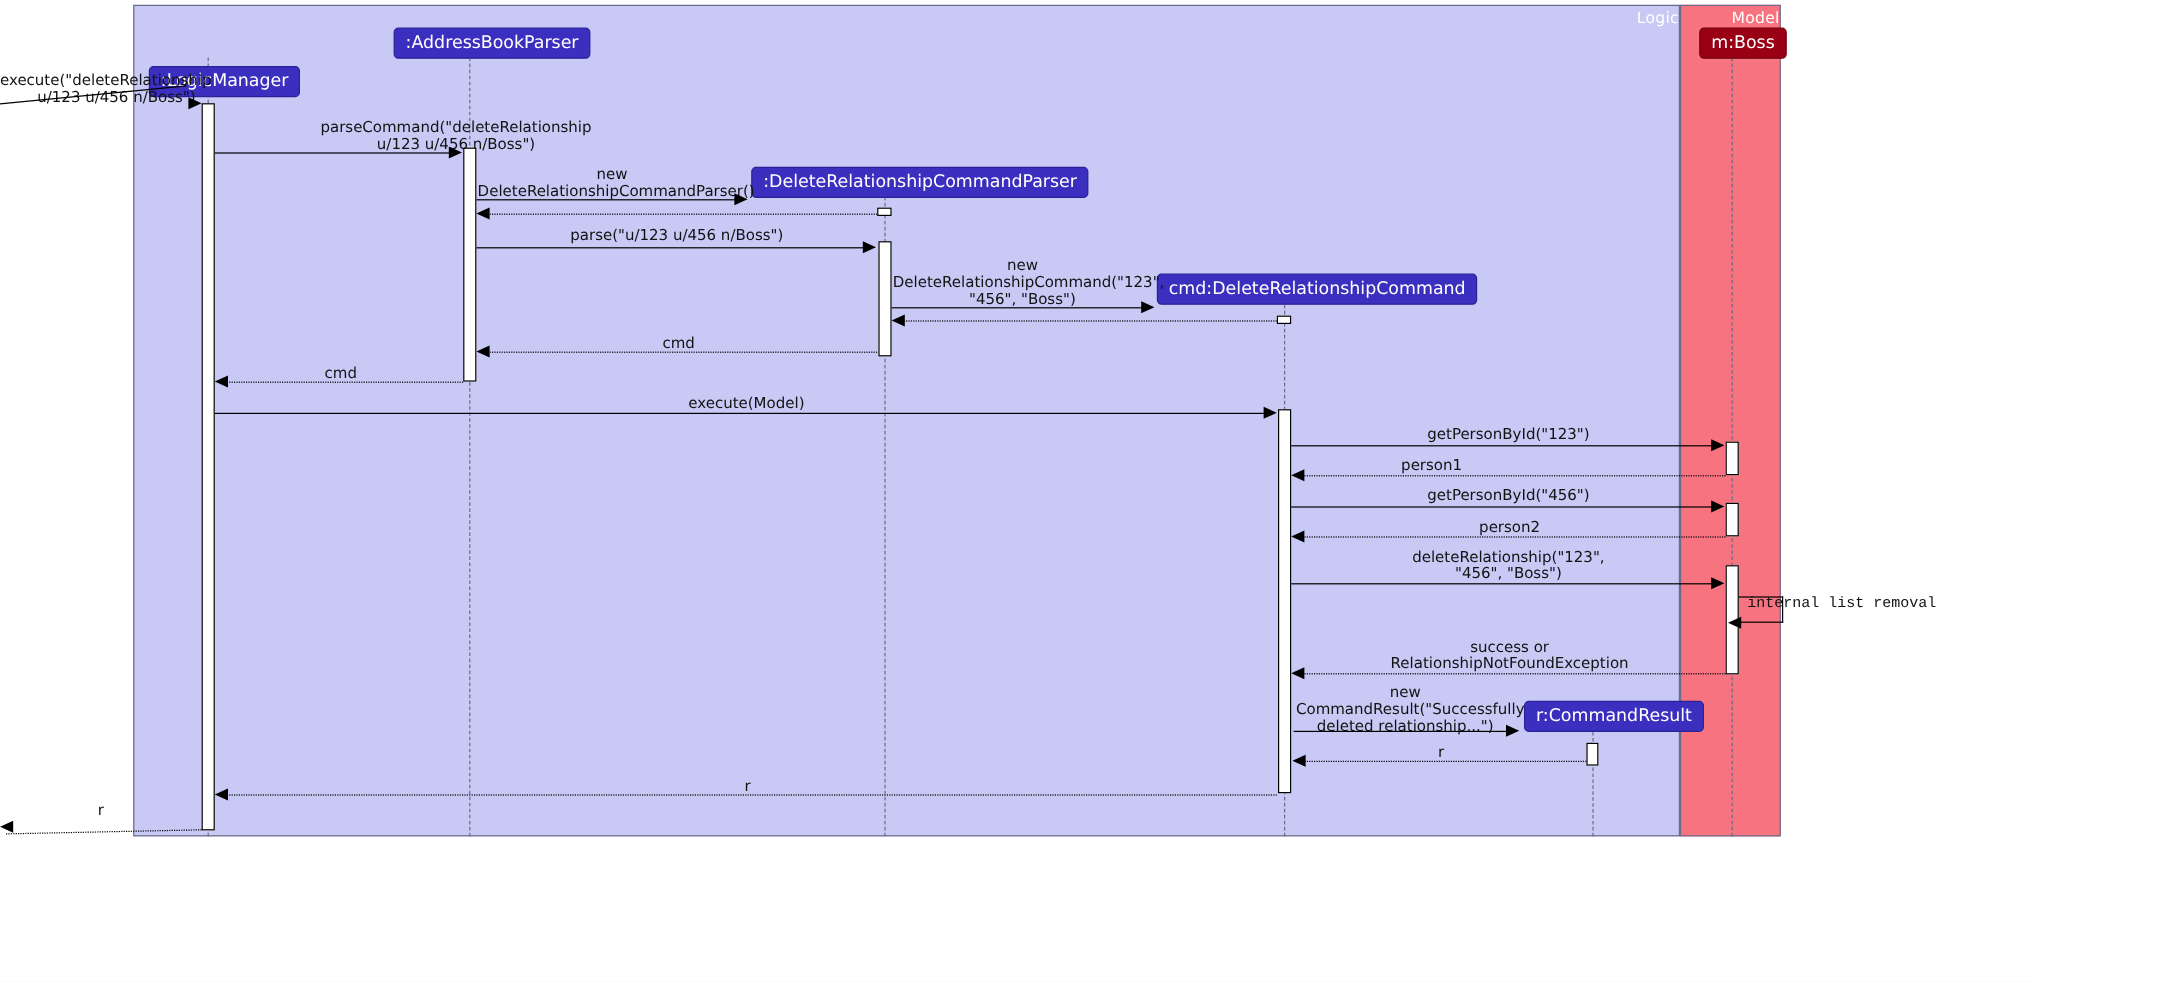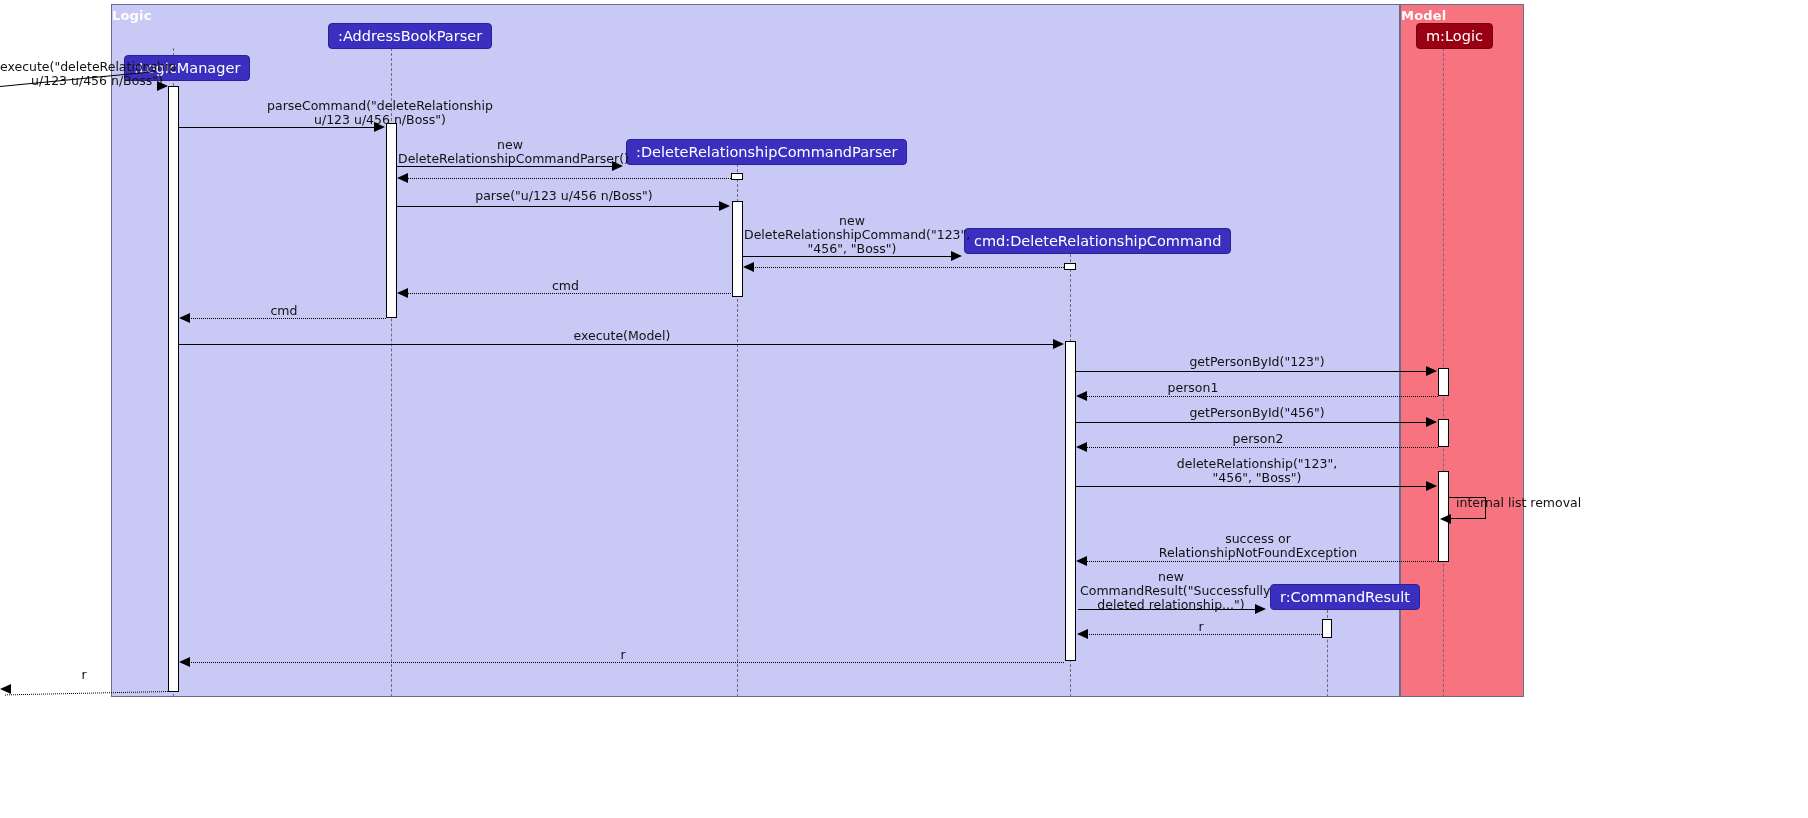--- a/index.html
+++ b/index.html
@@ -1,22 +1,22 @@
 <!DOCTYPE html>
 <html><head>
 <meta charset="utf-8">
 <style>
   html,body{margin:0;padding:0;background:#ffffff;}
   body{font-family:"DejaVu Sans","Liberation Sans",sans-serif;}
   #canvas{position:relative;width:1808px;height:818px;background:#ffffff;overflow:hidden;}
 
   
   .group{position:absolute;box-sizing:border-box;border:1px solid #6b6b8a;}
-  .group-title{position:absolute;top:3px;left:0;width:100%;text-align:left;
-               font-size:13px;font-weight:bold;color:#ffffff;letter-spacing:.2px;}
+  .group-title{position:absolute;top:3px;left:0;width:100%;text-align:right;
+               font-size:13px;font-weight:normal;color:#ffffff;letter-spacing:.2px;}
   .group-logic{background:#c8c9f5;}
   .group-model{background:#f7737f;}
 
   
   .lifeline{position:absolute;width:0;border-left:1px dashed #6b6b80;}
 
   
   .plabel{position:absolute;box-sizing:border-box;border-radius:4px;
           display:flex;align-items:center;justify-content:center;
           color:#ffffff;font-size:14.5px;white-space:nowrap;
@@ -48,21 +48,21 @@
   .selfcall{position:absolute;box-sizing:border-box;border:1.4px solid #000000;border-left:none;}
 </style>
 </head>
 <body>
 
 <div id="canvas">
 
   <div class="group group-logic" style="left:111px;top:4px;width:1289px;height:693px;">
     <div class="group-title">Logic</div>
   </div>
-  <div class="group group-model" style="left:1400px;top:4px;width:124px;height:693px;">
+  <div class="group group-model" style="left:1400px;top:4px;width:84px;height:693px;">
     <div class="group-title">Model</div>
   </div>
 
   <div class="lifeline" style="left:173px;top:48px;height:649px;"></div>
   <div class="lifeline" style="left:391px;top:48px;height:649px;"></div>
   <div class="lifeline" style="left:737px;top:164px;height:533px;"></div>
   <div class="lifeline" style="left:1070px;top:254px;height:443px;"></div>
   <div class="lifeline" style="left:1327px;top:610px;height:87px;"></div>
   <div class="lifeline" style="left:1443px;top:48px;height:649px;"></div>
 
@@ -80,21 +80,21 @@
 
   <div class="plabel blue" style="left:964px;top:228px;">
       <span>cmd:DeleteRelationshipCommand</span>
     </div>
 
   <div class="plabel blue" style="left:1270px;top:584px;">
       <span>r:CommandResult</span>
     </div>
 
   <div class="plabel red" style="left:1416px;top:23px;">
-      <span>m:Logic</span>
+      <span>m:Boss</span>
     </div>
 
   <div class="act" style="left:168px;top:86px;width:11px;height:606px;"></div>
 
   <div class="act" style="left:386px;top:123px;width:11px;height:195px;"></div>
 
   <div class="stub" style="left:731px;top:173px;width:12px;height:7px;"></div>
 
   <div class="act" style="left:732px;top:201px;width:11px;height:96px;"></div>
 
@@ -165,21 +165,21 @@
 
   <div class="label" style="left:1079px;top:432px;width:358px;">person2</div>
   <div class="msg-line dotted" style="left:1079px;top:447px;width:359px;"></div>
   <div class="arrow left" style="left:1076px;top:442px;"></div>
 
   <div class="label" style="left:1078px;top:457px;width:358px;">deleteRelationship("123",
 "456", "Boss")</div>
   <div class="msg-line" style="left:1076px;top:486px;width:351px;"></div>
   <div class="arrow right" style="left:1426px;top:481px;"></div>
 
-  <div class="label ltext" style="left:1456px;top:496px;width:210px;">internal list removal</div>
+  <div class="label ltext" style="left:1456px;top:496px;width:210px;font-family:Liberation Mono, monospace;">internal list removal</div>
   <div class="selfcall" style="left:1449px;top:497px;width:37px;height:22px;"></div>
   <div class="arrow left" style="left:1440px;top:514px;"></div>
 
   <div class="label" style="left:1079px;top:532px;width:358px;">success or
 RelationshipNotFoundException</div>
   <div class="msg-line dotted" style="left:1079px;top:561px;width:359px;"></div>
   <div class="arrow left" style="left:1076px;top:556px;"></div>
 
   <div class="label" style="left:1080px;top:570px;width:182px;">new
 CommandResult("Successfully

